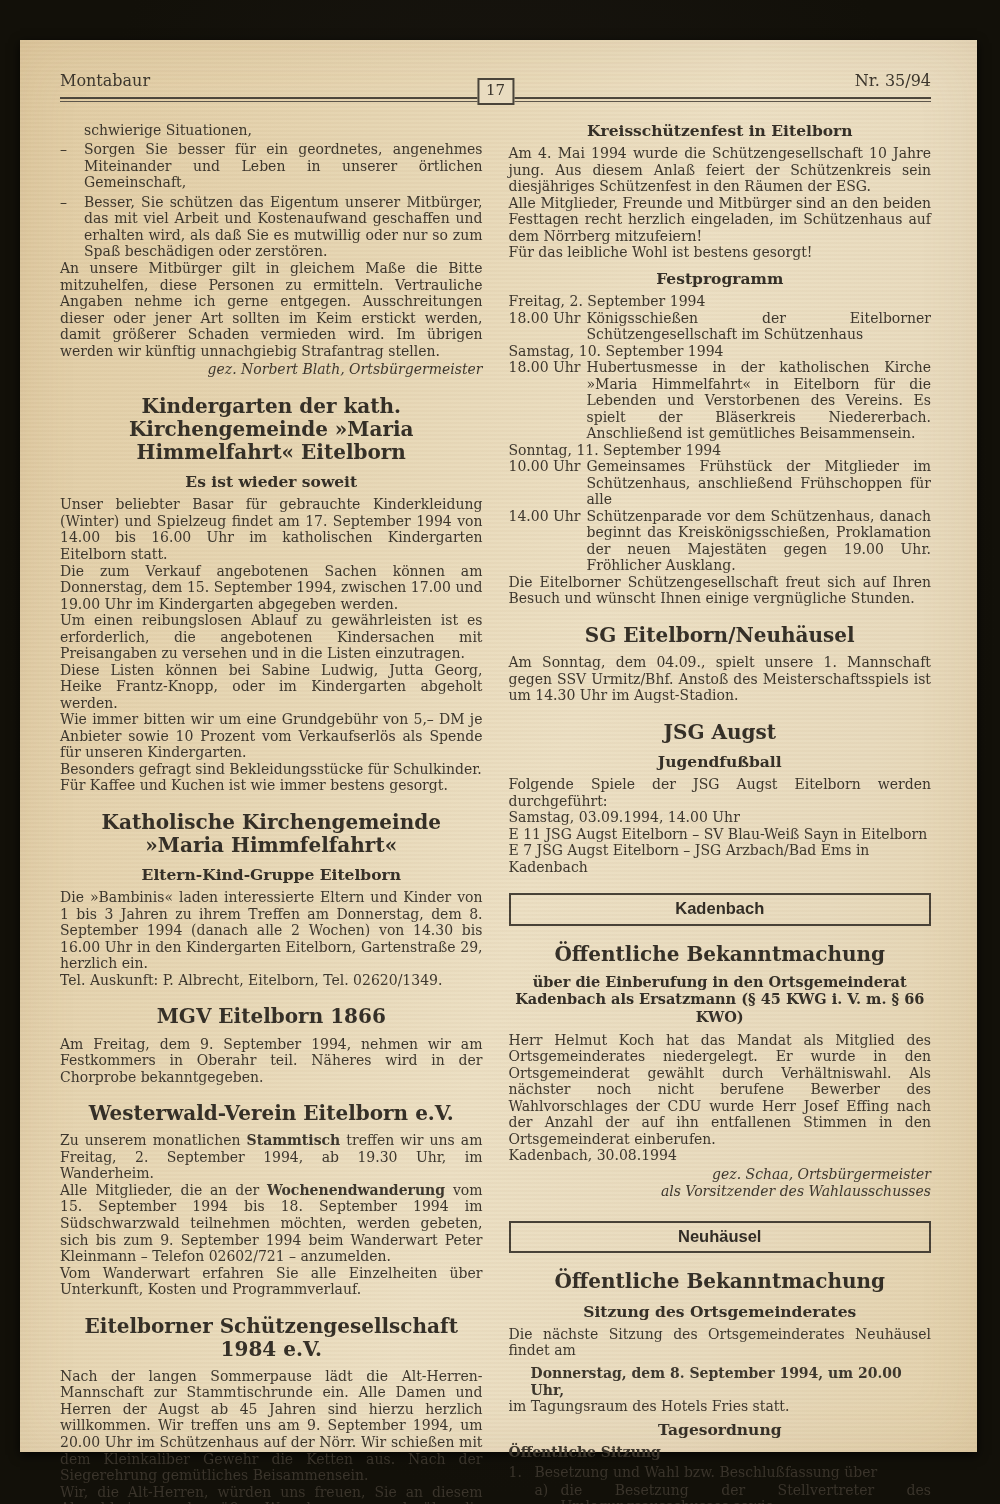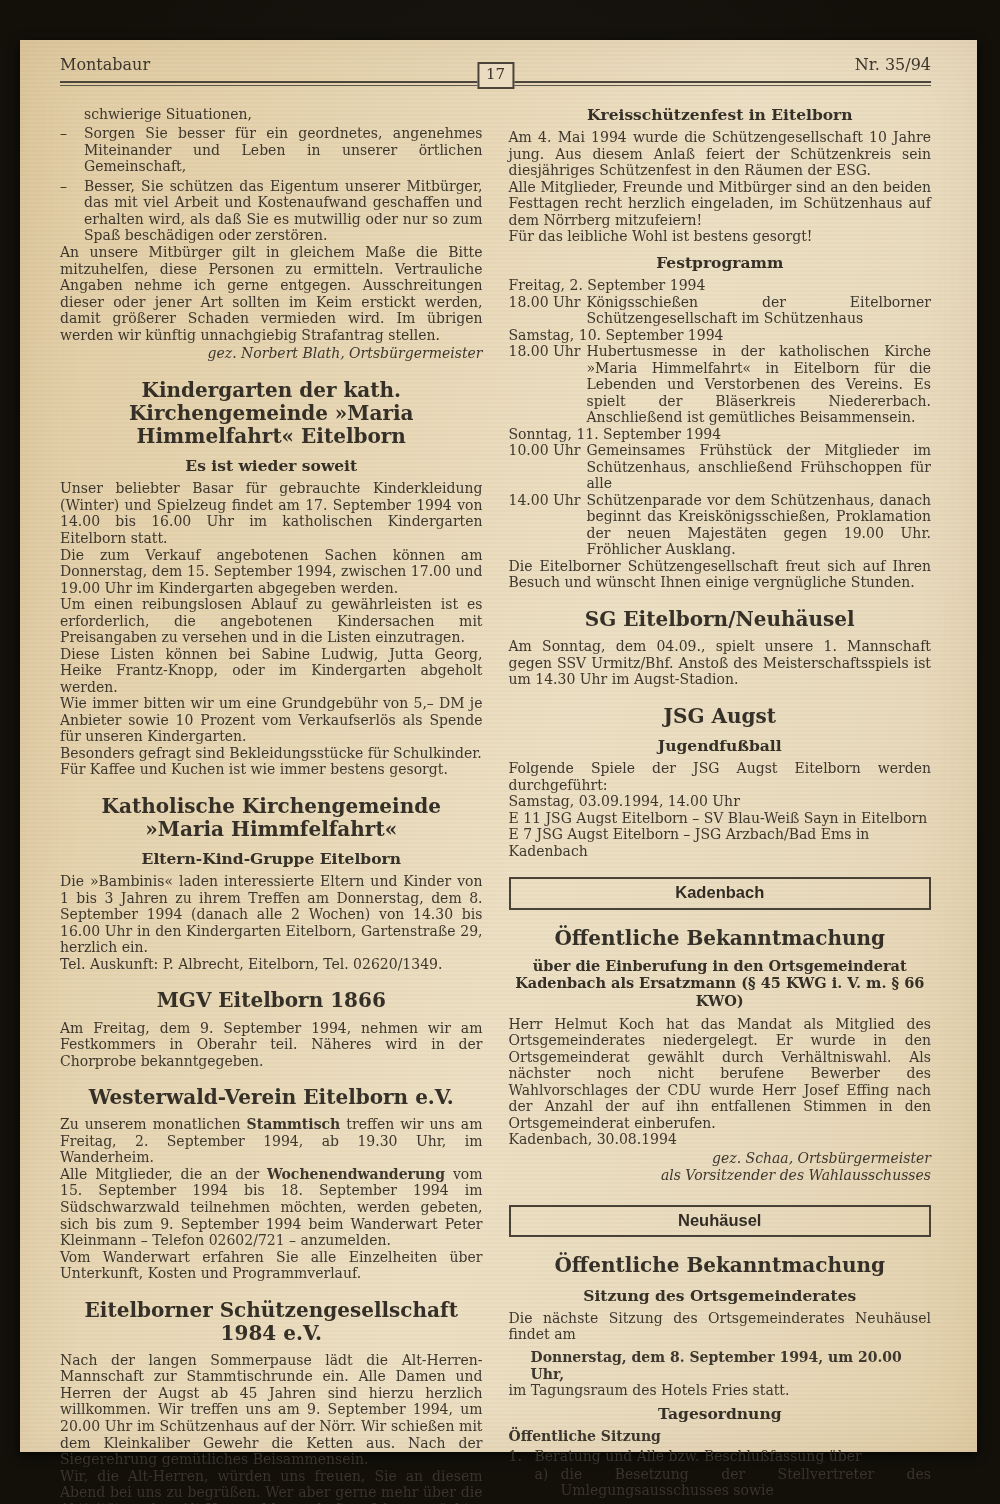--- a/index.html
+++ b/index.html
@@ -5,21 +5,21 @@
   html,body{margin:0;padding:0;}
   body{
     width:1000px;height:1504px;position:relative;overflow:hidden;
     background:#14110d;
     background-image:radial-gradient(ellipse at 50% 40%, #1b1713 0%, #121009 70%);
     font-family:"DejaVu Serif","Liberation Serif",serif;
   }
   .paper{
     position:absolute;left:20px;top:40px;width:957px;height:1412px;
     box-sizing:border-box;
-    padding:16px 46px 0 40px;
+    padding:32px 46px 0 40px;
     background:linear-gradient(105deg,#e0cba2 0%,#e6d5b2 28%,#ecdfc3 55%,#e8dabd 78%,#e2d0aa 100%);
     box-shadow:0 3px 10px rgba(0,0,0,.75), inset 0 0 60px rgba(150,110,60,.12);
     color:#3a342b;
     font-size:14px;line-height:1.18;
   }
   
   .hd{position:relative;display:flex;justify-content:space-between;align-items:flex-end;
       font-size:16px;padding-bottom:6px;}
   .hd-rule{position:relative;height:7px;border-top:2px solid #4a443a;}
   .hd-rule:after{content:"";position:absolute;left:0;right:0;top:2px;height:1px;background:#5a5348;}
@@ -189,21 +189,21 @@
         <div class="h-big">Öffentliche Bekanntmachung</div>
         <div class="h-mid">Sitzung des Ortsgemeinderates</div>
         <p class="body">Die nächste Sitzung des Ortsgemeinderates Neuhäusel findet am</p>
         <p class="bold-ind">Donnerstag, dem 8. September 1994, um 20.00 Uhr,</p>
         <p class="left">im Tagungsraum des Hotels Fries statt.</p>
         <div class="h-mid" style="margin:6px 0 0;">Tagesordnung</div>
         <p class="h-left">Öffentliche Sitzung</p>
 
         <div class="agenda-row">
           <span class="num">1.</span>
-          <span class="a-t">Beratung und Alle bzw. Beschlußfassung über</span>
+          <span class="a-t">Besetzung und Wahl bzw. Beschlußfassung über</span>
         </div>
         <div class="sub-rows">
           <div class="sub-row">
             <span class="num">a)</span>
             <span class="a-t">die Besetzung der Stellvertreter des Umlegungsausschusses sowie</span>
           </div>
 
         </div>
 
       </div>

